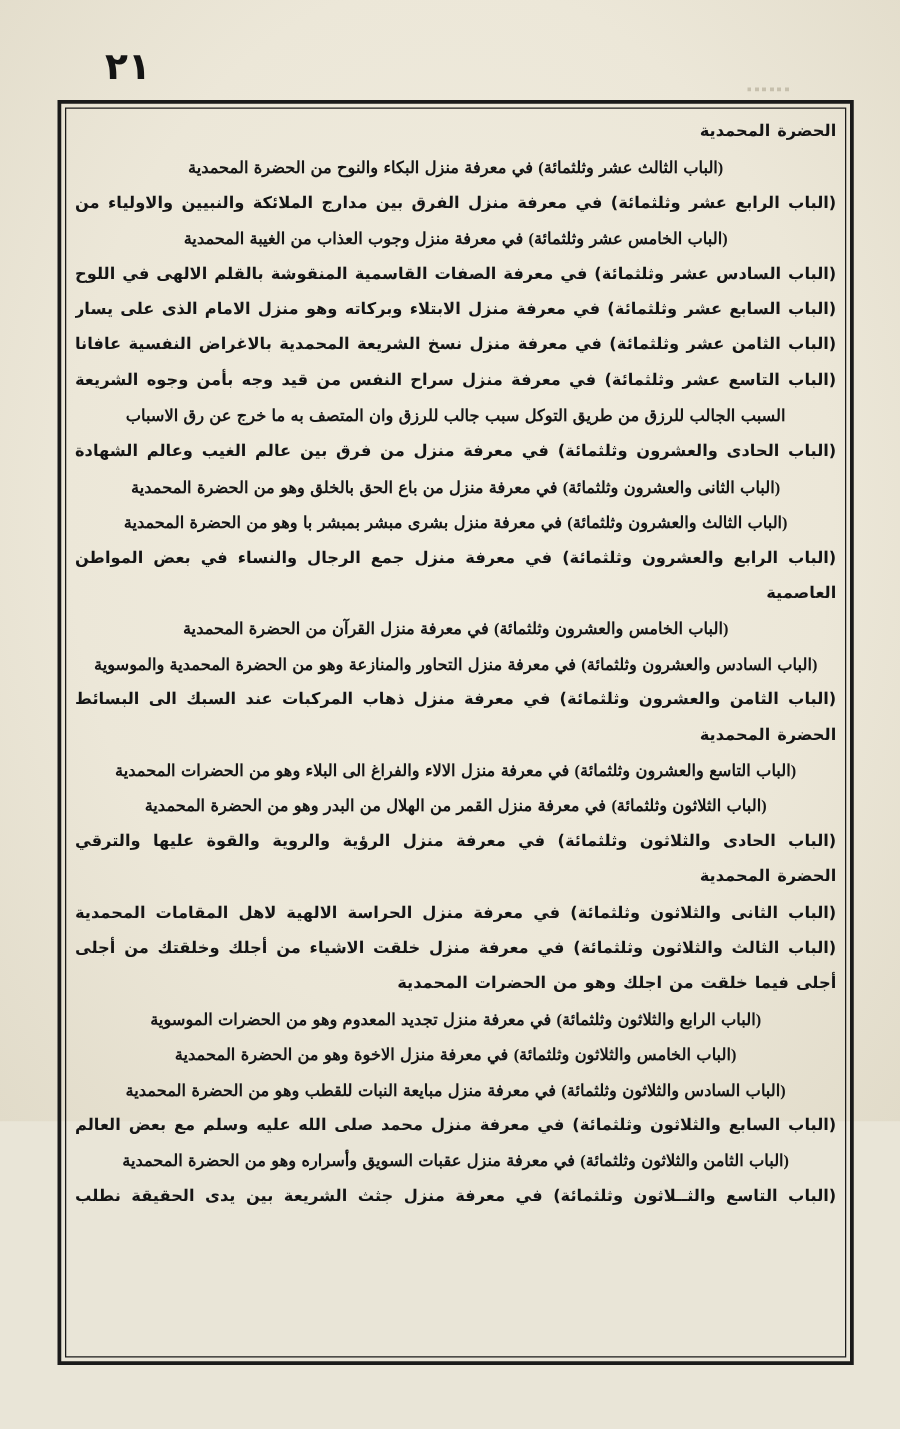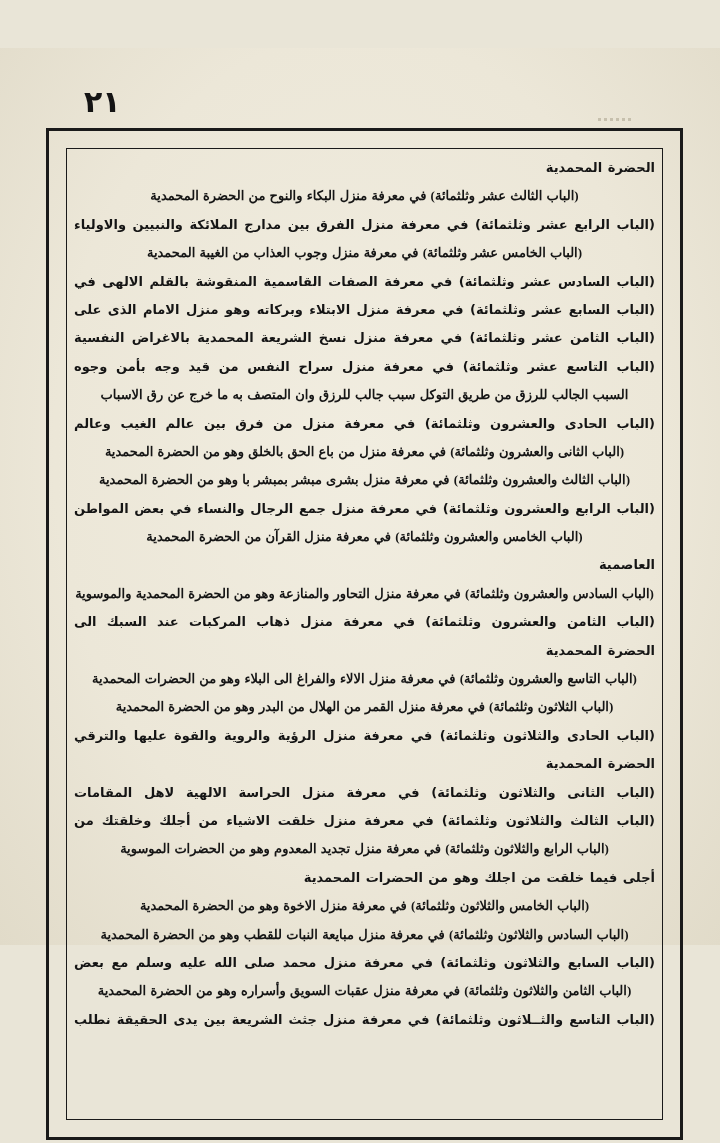--- a/index.html
+++ b/index.html
@@ -5,35 +5,34 @@
   html,body{margin:0;padding:0;}
   body{
     width:720px;height:1143px;
     background:#e9e5d7;
     font-family:"DejaVu Sans",sans-serif;
     overflow:hidden;
   }
   .paper{
     position:relative;width:720px;height:897px;
     background:radial-gradient(ellipse at 50% 45%, #f1ede0 0%, #ece7d8 60%, #e1dbc9 100%);
-    margin-top:48px;
   }
   .page-number{
     position:absolute;top:36px;left:84px;
     font-size:30px;font-weight:bold;color:#141414;
     letter-spacing:1px;
   }
   .scan-dot{
     position:absolute;top:70px;left:598px;width:34px;height:3px;
     background:repeating-linear-gradient(90deg,#b7b09c 0 3px,transparent 3px 6px);
     opacity:.7;
   }
   .frame-outer{
     position:absolute;left:46px;top:80px;width:637px;height:1012px;
-    box-sizing:border-box;border:3px solid #1a1a1a;padding:17px;
+    box-sizing:border-box;border:3px solid #1a1a1a;padding:3px;
   }
   .frame-inner{
     box-sizing:border-box;width:100%;height:100%;
     border:1px solid #1a1a1a;
     padding:5px 7px 0 7px;
   }
   .text-block{
     direction:rtl;
     color:#151515;
     font-size:13px;
@@ -65,33 +64,33 @@
           <div class="line center">(الباب الخامس عشر وثلثمائة)  في معرفة منزل وجوب العذاب من الغيبة المحمدية</div>
           <div class="line justify">(الباب السادس عشر وثلثمائة)  في معرفة الصفات القاسمية المنقوشة بالقلم الالهى في اللوح المحفوظ الانسانى من</div>
           <div class="line justify">(الباب السابع عشر وثلثمائة) في معرفة منزل الابتلاء وبركاته وهو منزل الامام الذى على يسار القطب وهو منزل أبى</div>
           <div class="line justify">(الباب الثامن عشر وثلثمائة)  في معرفة منزل نسخ الشريعة المحمدية بالاغراض النفسية عافانا الله واياك من ذلك</div>
           <div class="line justify">(الباب التاسع عشر وثلثمائة)  في معرفة منزل سراح النفس من قيد وجه بأمن وجوه الشريعة بوجه آخر منها وان ترك</div>
           <div class="line center">السبب الجالب للرزق من طريق التوكل سبب جالب للرزق وان المتصف به ما خرج عن رق الاسباب</div>
           <div class="line justify">(الباب الحادى والعشرون وثلثمائة)  في معرفة منزل من فرق بين عالم الغيب وعالم الشهادة وهو من الحضرة المحمدية</div>
           <div class="line center">(الباب الثانى والعشرون وثلثمائة)  في معرفة منزل من باع الحق بالخلق وهو من الحضرة المحمدية</div>
           <div class="line center">(الباب الثالث والعشرون وثلثمائة)  في معرفة منزل بشرى مبشر بمبشر با وهو من الحضرة المحمدية</div>
           <div class="line justify">(الباب الرابع والعشرون وثلثمائة)  في معرفة منزل جمع الرجال والنساء في بعض المواطن الالهيــة وهو من الحضرة</div>
+          <div class="line right">العاصمية</div>
           <div class="line center">(الباب الخامس والعشرون وثلثمائة)  في معرفة منزل القرآن من الحضرة المحمدية</div>
-          <div class="line right">العاصمية</div>
           <div class="line center">(الباب السادس والعشرون وثلثمائة)  في معرفة منزل التحاور والمنازعة وهو من الحضرة المحمدية والموسوية</div>
           <div class="line justify">(الباب الثامن والعشرون وثلثمائة)  في معرفة منزل ذهاب المركبات عند السبك الى البسائط عند الســبك وهو من</div>
           <div class="line right">الحضرة المحمدية</div>
           <div class="line center">(الباب التاسع والعشرون وثلثمائة)  في معرفة منزل الالاء والفراغ الى البلاء وهو من الحضرات المحمدية</div>
           <div class="line center">(الباب الثلاثون وثلثمائة)  في معرفة منزل القمر من الهلال من البدر وهو من الحضرة المحمدية</div>
           <div class="line justify">(الباب الحادى والثلاثون وثلثمائة)  في معرفة منزل الرؤية والروية والقوة عليها والترقي والتداني والتلقي والتدلي وهو من</div>
           <div class="line right">الحضرة المحمدية</div>
           <div class="line justify">(الباب الثانى والثلاثون وثلثمائة)  في معرفة منزل الحراسة الالهية لاهل المقامات المحمدية وهو من الحضرة الموســوية</div>
           <div class="line justify">(الباب الثالث والثلاثون وثلثمائة)  في معرفة منزل خلقت الاشياء من أجلك وخلقتك من أجلى فلا تهتك ما خلقت من</div>
+          <div class="line right">أجلى فيما خلقت من اجلك وهو من الحضرات المحمدية</div>
           <div class="line center">(الباب الرابع والثلاثون وثلثمائة)  في معرفة منزل تجديد المعدوم وهو من الحضرات الموسوية</div>
-          <div class="line right">أجلى فيما خلقت من اجلك وهو من الحضرات المحمدية</div>
           <div class="line center">(الباب الخامس والثلاثون وثلثمائة)  في معرفة منزل الاخوة وهو من الحضرة المحمدية</div>
           <div class="line center">(الباب السادس والثلاثون وثلثمائة)  في معرفة منزل مبايعة النبات للقطب وهو من الحضرة المحمدية</div>
           <div class="line justify">(الباب السابع والثلاثون وثلثمائة)  في معرفة منزل محمد صلى الله عليه وسلم مع بعض العالم من الحضرات الموسوية</div>
           <div class="line center">(الباب الثامن والثلاثون وثلثمائة)  في معرفة منزل عقبات السويق وأسراره وهو من الحضرة المحمدية</div>
           <div class="line justify">(الباب التاسع والثــلاثون وثلثمائة)  في معرفة منزل جثث الشريعة بين يدى الحقيقة نطلب الاســتمداد من الحضرة</div>
         </div>
     </div>
   </div>
 </div>
 

